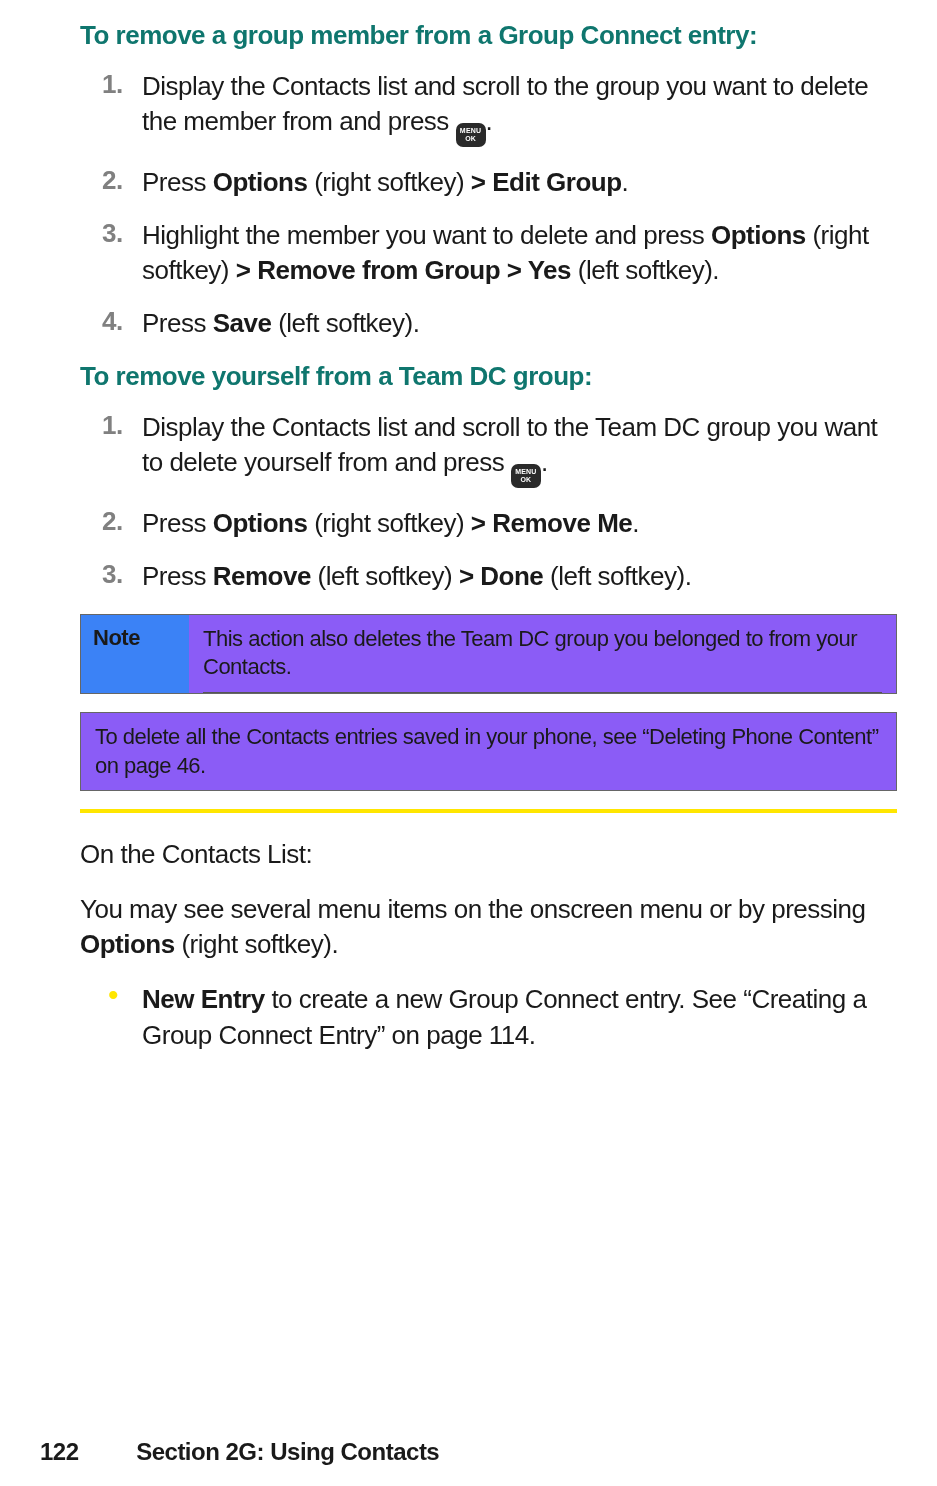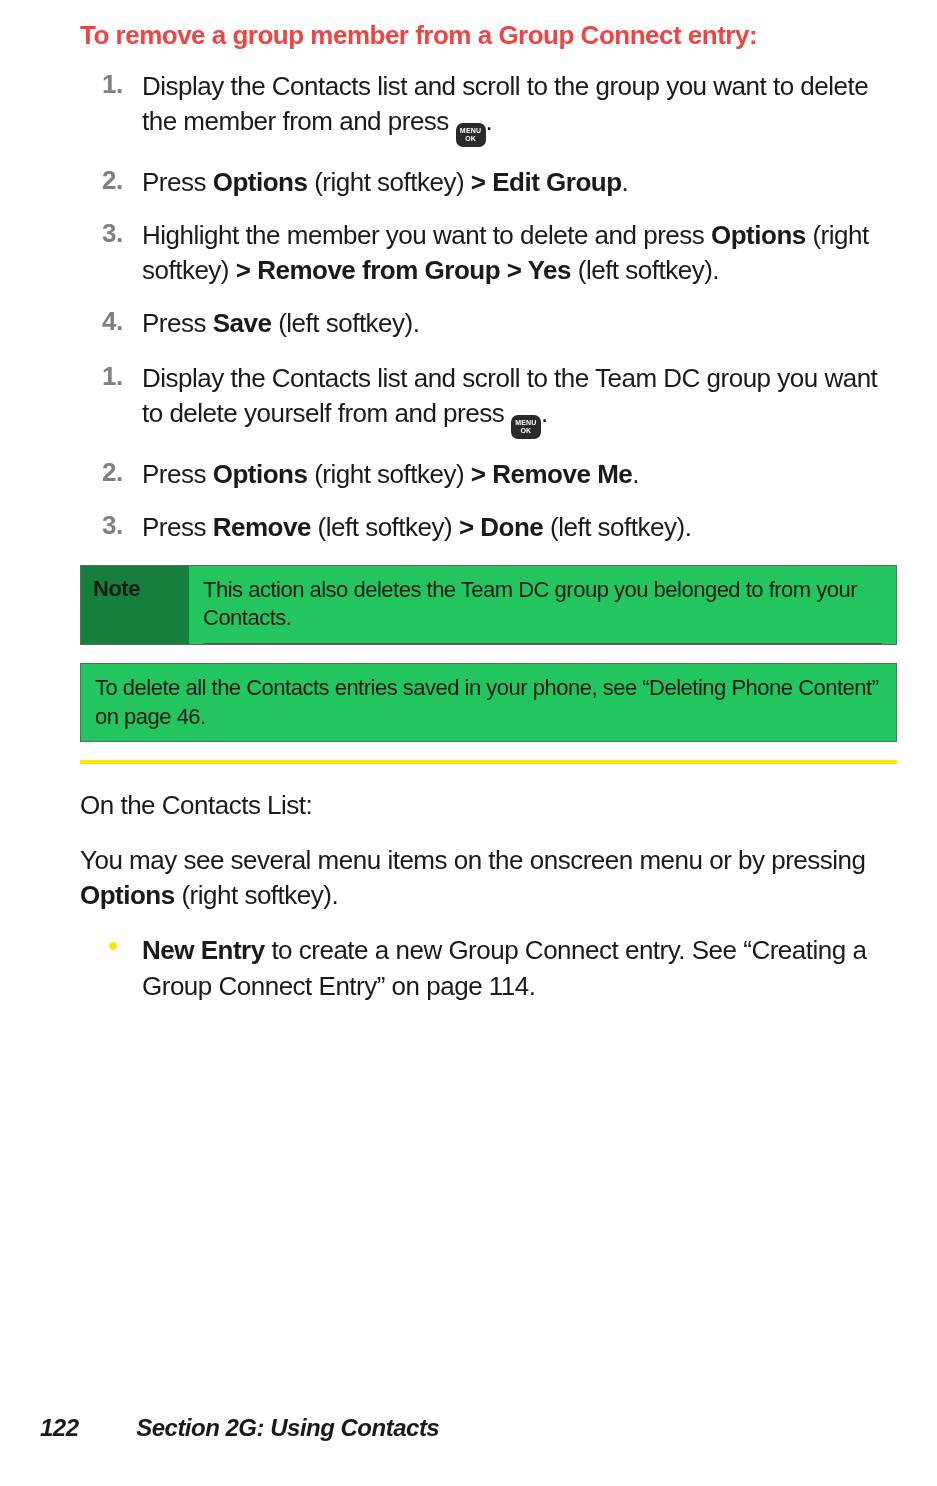--- a/index.html
+++ b/index.html
@@ -12,21 +12,21 @@
   }
   .page {
     box-sizing: border-box;
     width: 937px;
     min-height: 1486px;
     padding: 20px 40px 30px 80px;
     position: relative;
   }
 
   .subhead {
-    color: #ef4444;
+    color: #0f766e;
     font-weight: 700;
     font-size: 26px;
     letter-spacing: -0.5px;
     margin: 0 0 18px 0;
   }
 
   ol.steps {
     list-style: none;
     padding: 0;
     margin: 0 0 20px 0;
@@ -75,30 +75,30 @@
   .menu-key .l1 { font-size: 7px; }
   .menu-key .l2 { font-size: 7px; margin-top: 1px; }
 
   .callout {
     display: flex;
     border: 1px solid #666;
     margin: 10px 0 18px 0;
   }
   .callout-label {
     flex: 0 0 108px;
-    background: #15803d;
+    background: #3b82f6;
     font-weight: 700;
     font-size: 22px;
     padding: 10px 12px;
     box-sizing: border-box;
     letter-spacing: -0.5px;
   }
   .callout-body {
     flex: 1 1 auto;
-    background: #22c55e;
+    background: #8b5cf6;
     font-size: 22px;
     line-height: 1.3;
     letter-spacing: -0.5px;
   }
   .callout-body .para {
     padding: 10px 14px;
   }
   .callout-body .divider {
     border-top: 1px solid #555;
     margin: 0 14px;
@@ -146,26 +146,25 @@
   }
   .bullet-body {
     flex: 1 1 auto;
     font-size: 26px;
     line-height: 1.35;
     letter-spacing: -0.5px;
   }
 
   .footer {
     position: absolute;
-    bottom: 44px;
+    bottom: 20px;
     left: 40px;
     font-size: 24px;
     font-weight: 700;
     letter-spacing: -0.5px;
-    font-style: italic;
   }
   .footer .pn {
     display: inline-block;
     width: 90px;
   }
 </style>
 </head>
 <body>
 
 <div class="page">
@@ -186,20 +185,21 @@
       <li>
         <div class="step-num">3.</div>
         <div class="step-body">Highlight the member you want to delete and press <span class="b">Options</span> (right softkey) <span class="b">&gt; Remove from Group &gt; Yes</span> (left softkey).</div>
       </li>
       <li>
         <div class="step-num">4.</div>
         <div class="step-body">Press <span class="b">Save</span> (left softkey).</div>
       </li>
     </ol>
 
+  <p class="subhead">To remove yourself from a Team DC group:</p>
   <ol class="steps">
       <li>
         <div class="step-num">1.</div>
         <div class="step-body">Display the Contacts list and scroll to the Team DC group you want to delete yourself from and press <span class="menu-key">
             <span class="l1">MENU</span>
             <span class="l2">OK</span>
           </span>.</div>
       </li>
       <li>
         <div class="step-num">2.</div>

